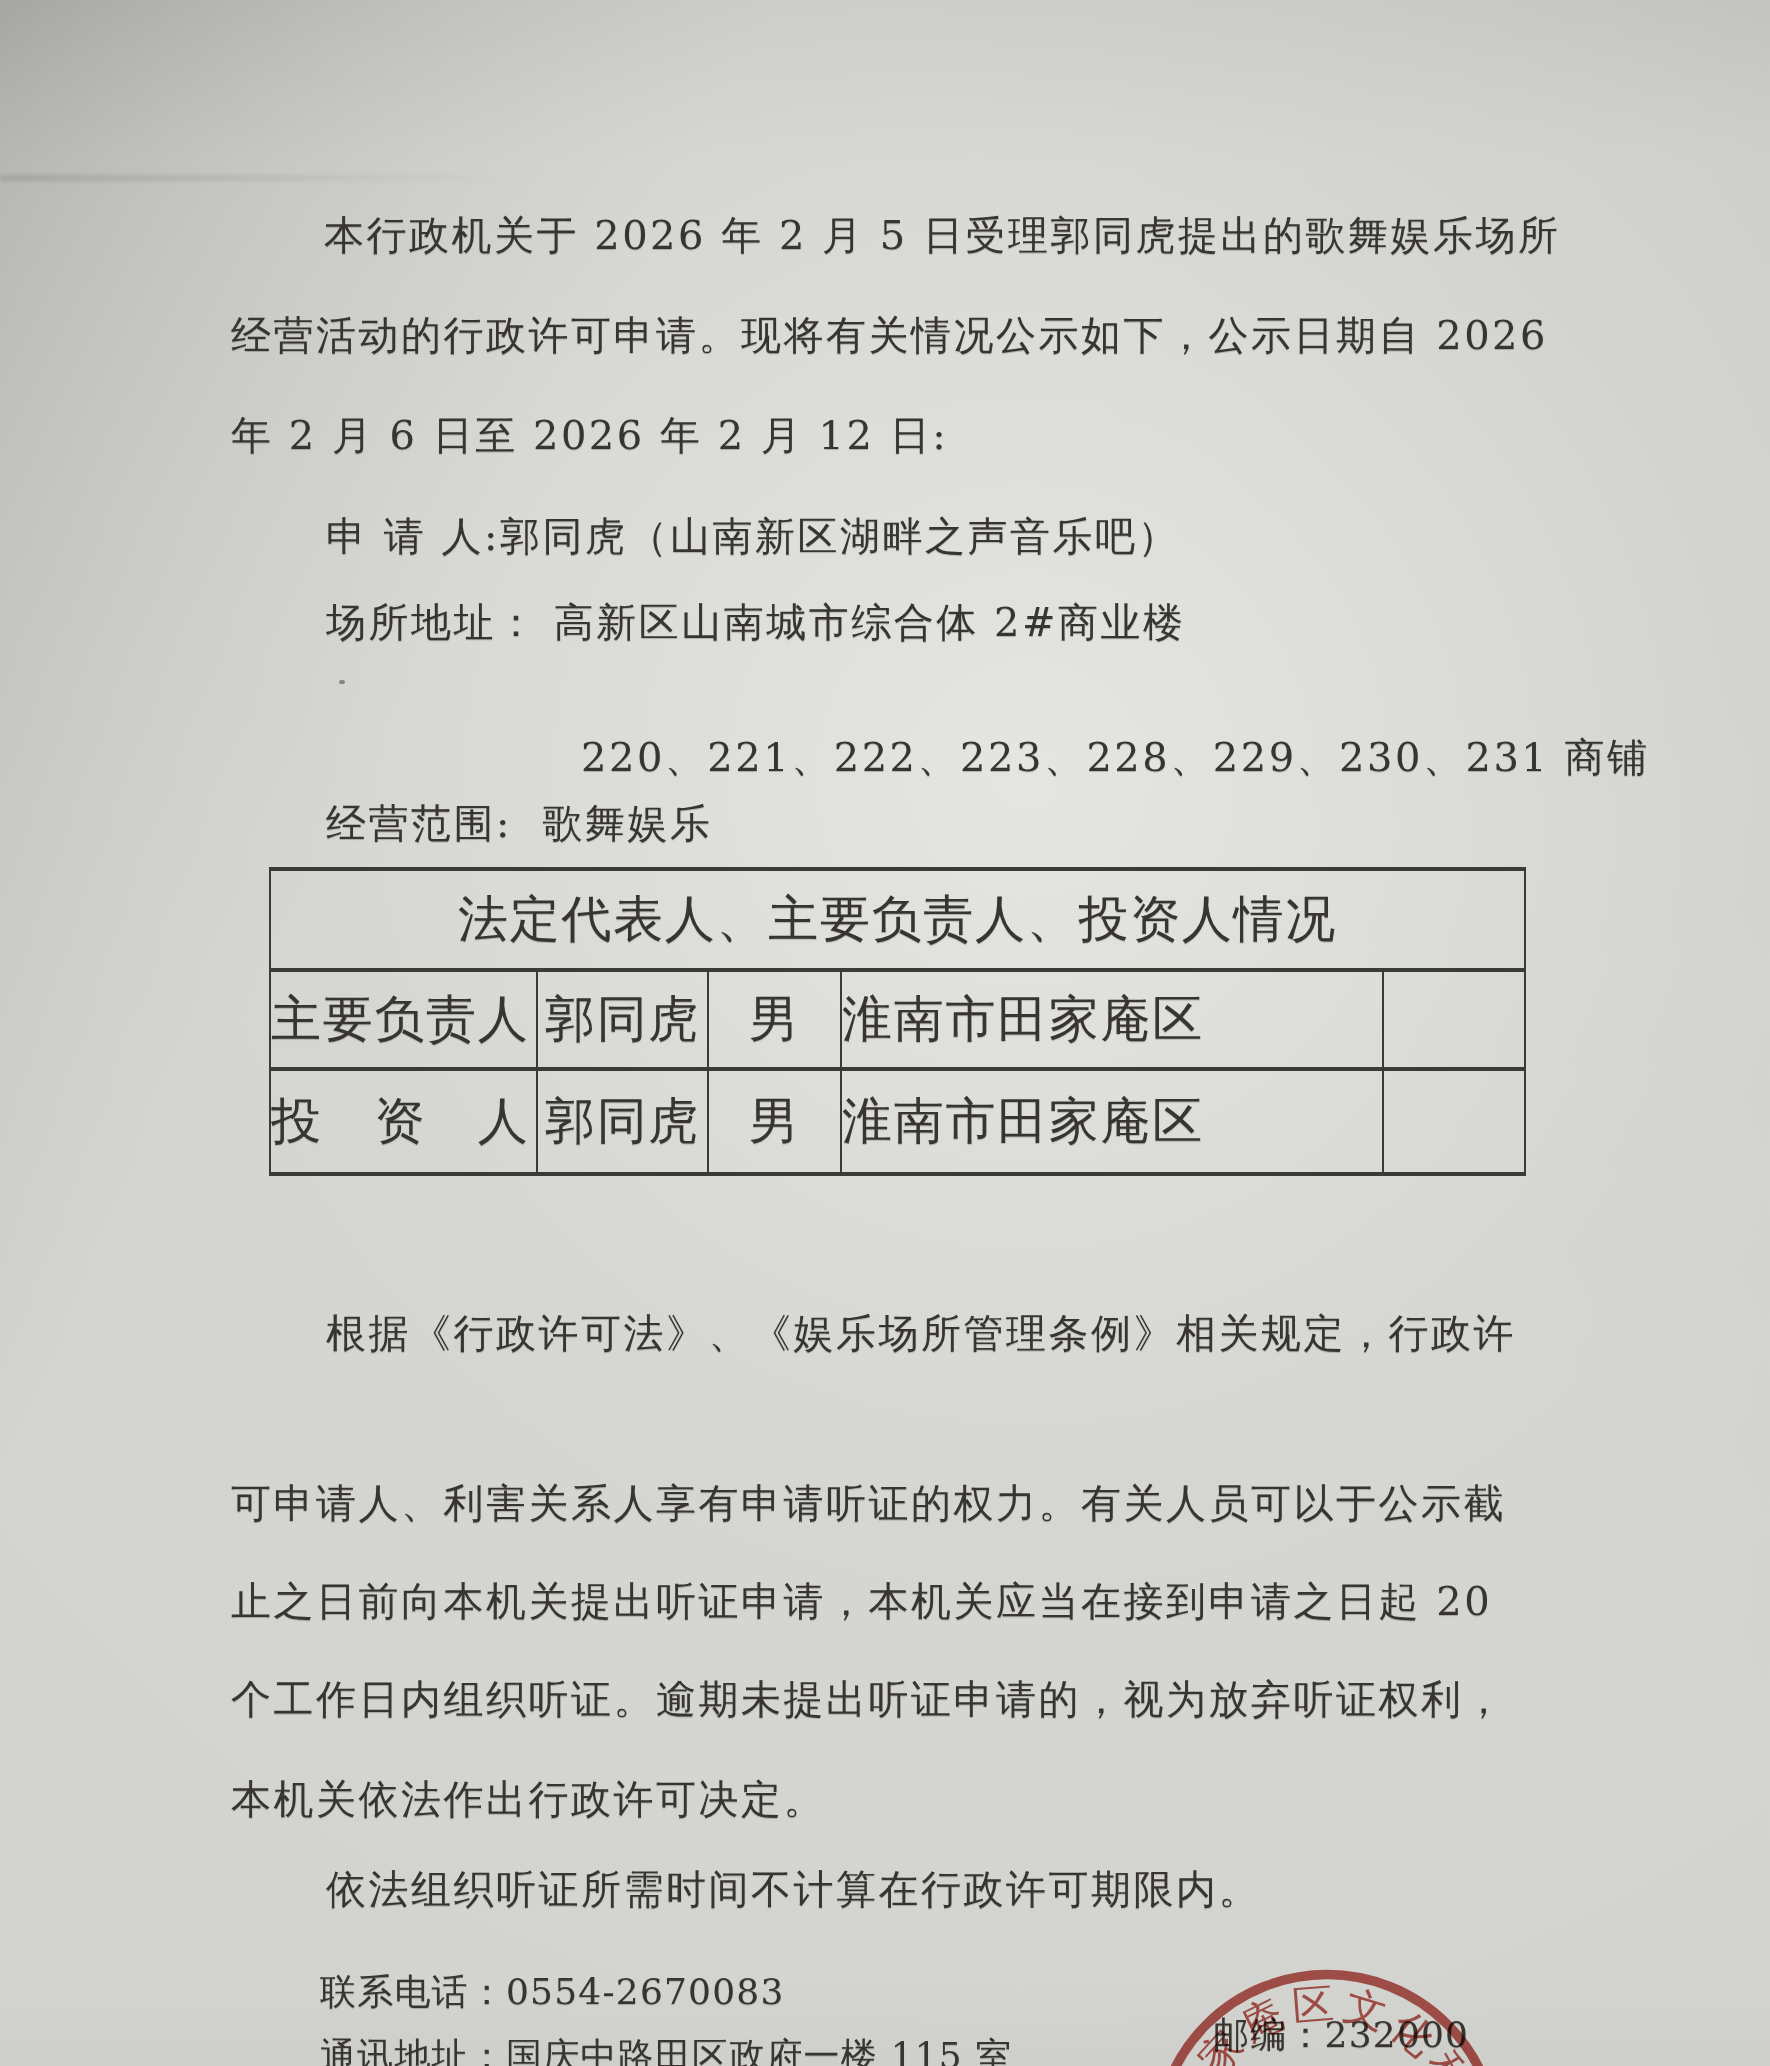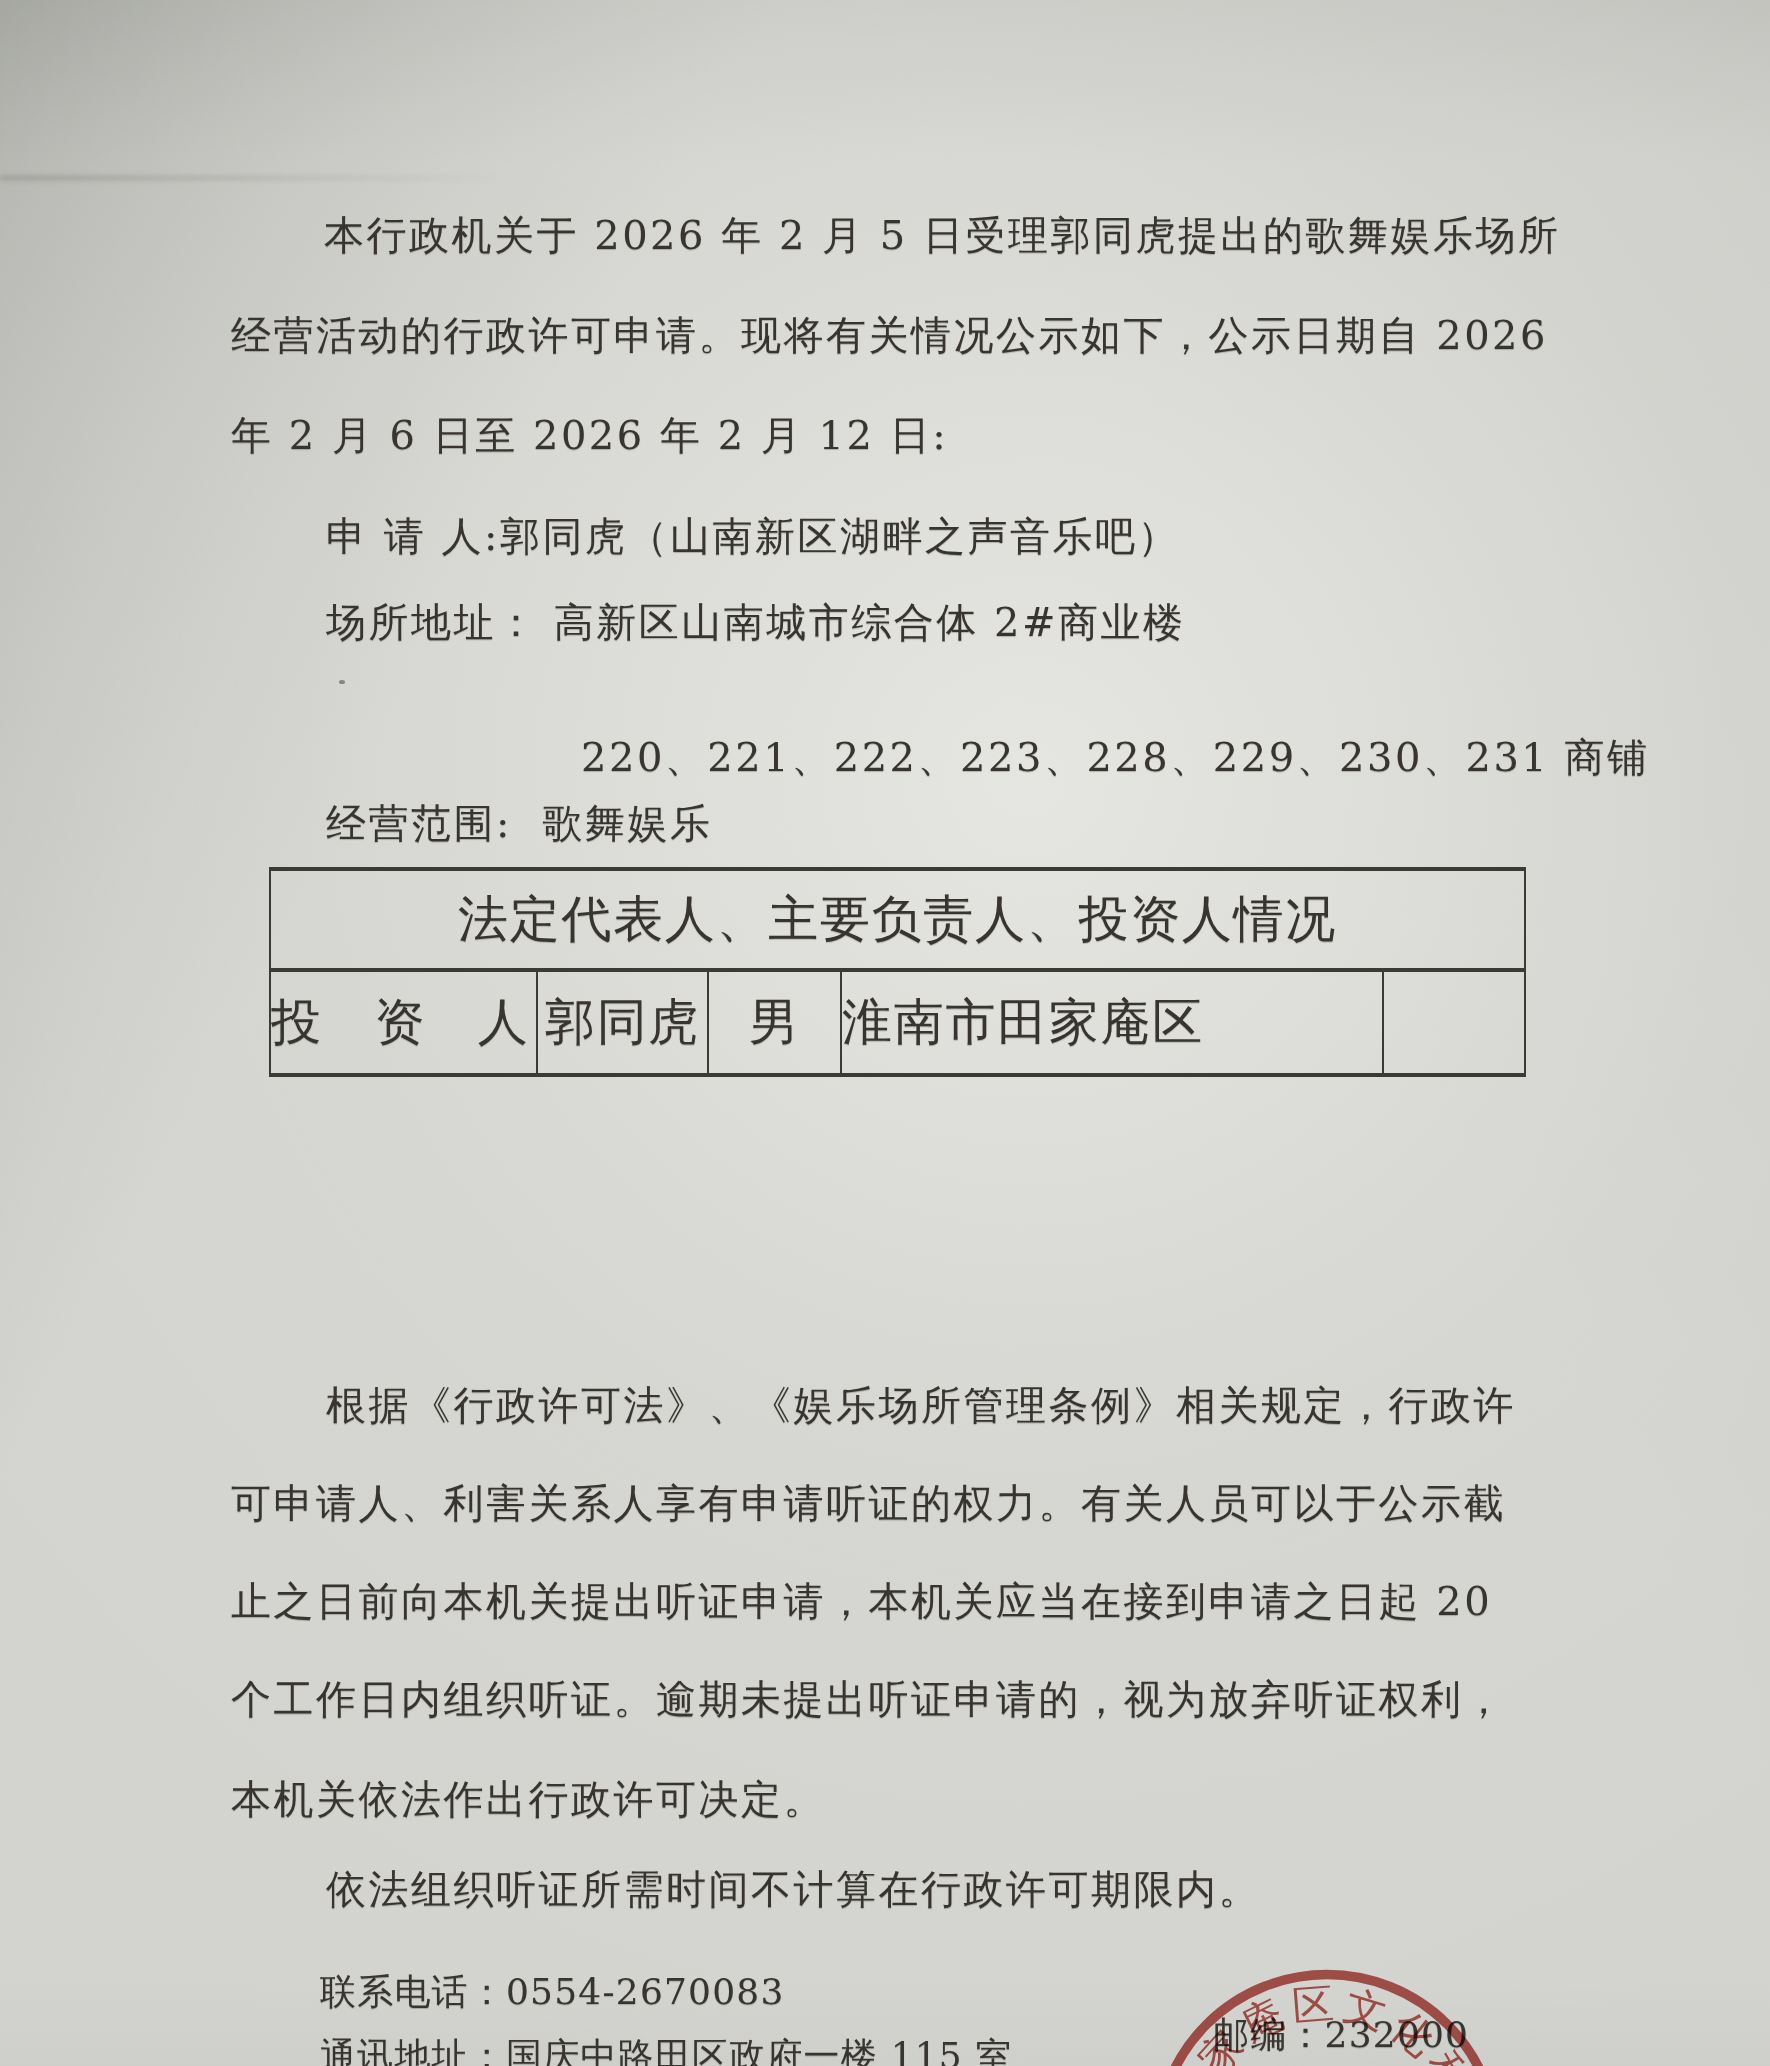--- a/index.html
+++ b/index.html
@@ -68,31 +68,38 @@
     <col style="width:267px">
       <col style="width:171px">
       <col style="width:133px">
       <col style="width:542px">
       <col style="width:142px">
   </colgroup>
   <tbody>
       <tr style="height:101px">
     <td colspan="5" class="t-title">法定代表人、主要负责人、投资人情况</td>
   </tr>
+  <tr style="height:99px">
+    <td class="c-left">主要负责人</td>
+    <td class="c-center">郭同虎</td>
+    <td class="c-center">男</td>
+    <td class="c-res">淮南市田家庵区</td>
+    <td class="c-center"></td>
+  </tr>
   <tr style="height:105px">
     <td class="c-left">投　资　人</td>
     <td class="c-center">郭同虎</td>
     <td class="c-center">男</td>
     <td class="c-res">淮南市田家庵区</td>
     <td class="c-center"></td>
   </tr>
 </tbody>
   </table>
 
-<div class="line" style="left:326px;top:1385px;">根据《行政许可法》、《娱乐场所管理条例》相关规定，行政许</div>
+<div class="line" style="left:326px;top:1317px;font-family:Liberation Mono, monospace;">根据《行政许可法》、《娱乐场所管理条例》相关规定，行政许</div>
 <div class="line" style="left:231px;top:1483px;">可申请人、利害关系人享有申请听证的权力。有关人员可以于公示截</div>
 <div class="line" style="left:231px;top:1581px;">止之日前向本机关提出听证申请，本机关应当在接到申请之日起 20</div>
 <div class="line" style="left:231px;top:1679px;">个工作日内组织听证。逾期未提出听证申请的，视为放弃听证权利，</div>
 <div class="line" style="left:231px;top:1779px;">本机关依法作出行政许可决定。</div>
 <div class="line" style="left:326px;top:1869px;">依法组织听证所需时间不计算在行政许可期限内。</div>
 
 <div class="line small" style="left:320px;top:1974px;">联系电话：0554-2670083</div>
 <div class="line small" style="left:320px;top:2038px;">通讯地址：国庆中路田区政府一楼 115 室</div>
 <div class="line small" style="left:1213px;top:2017px;z-index:2;">邮编：232000</div>
 

